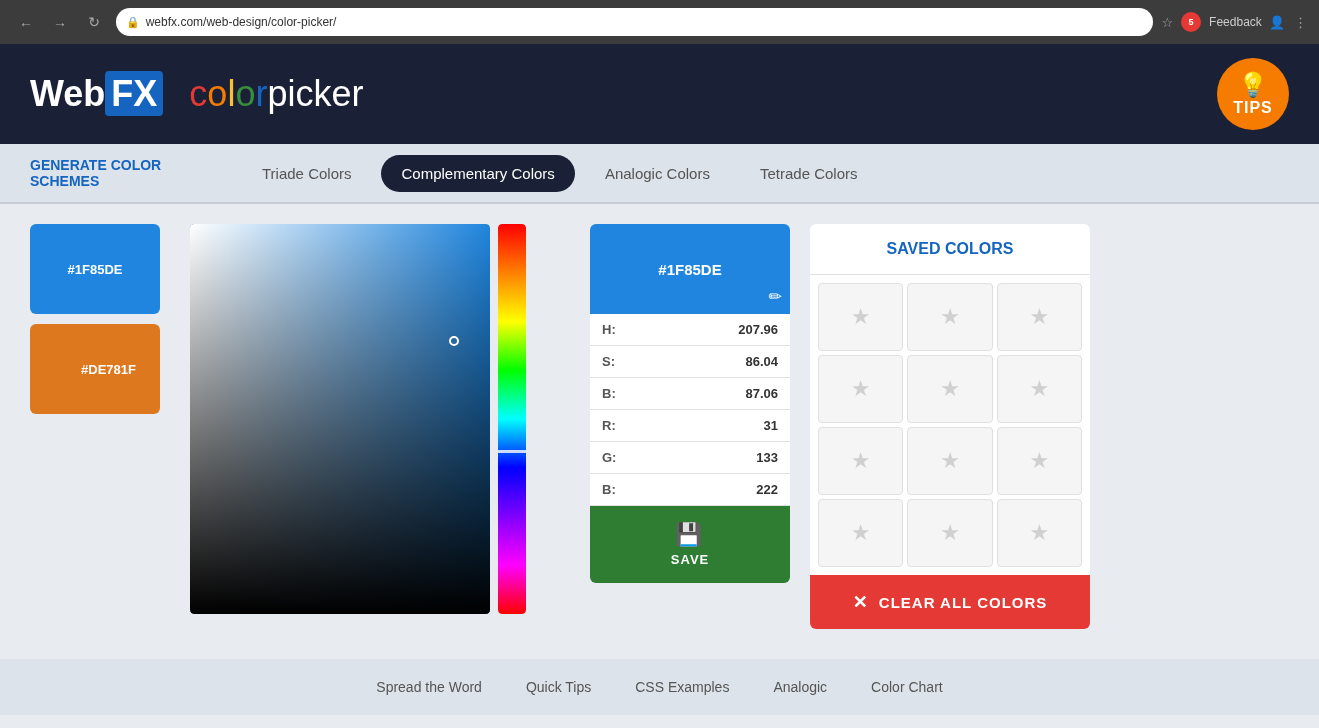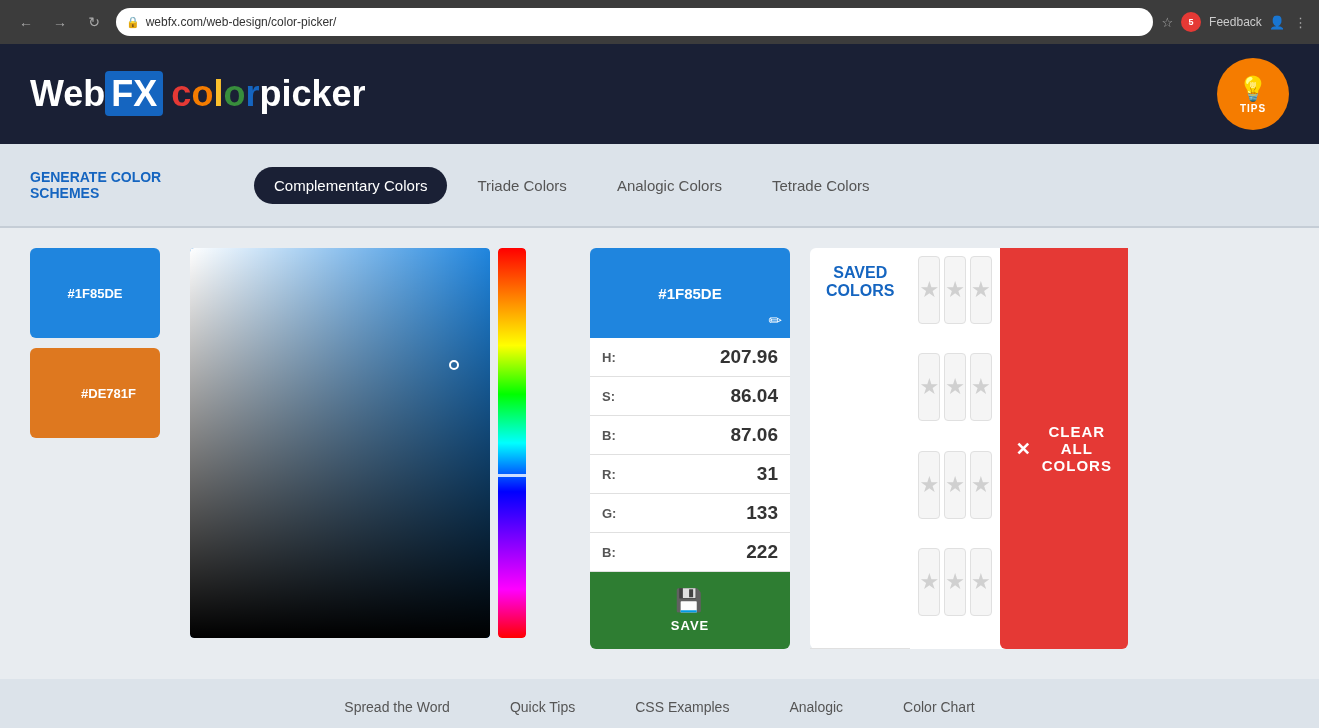--- a/index.html
+++ b/index.html
@@ -35,48 +35,48 @@
 
     
     .app-header {
       background: #1a2035;
       height: 100px;
       display: flex;
       align-items: center;
       padding: 0 30px;
       position: relative;
     }
-    .logo-container { display: flex; align-items: center; gap: 8px; }
+    .logo-container { display: flex; align-items: center; gap: 26px; }
     .logo-webfx { font-size: 36px; font-weight: bold; color: #fff; }
     .logo-fx-box {
       background: #1565c0; color: #fff; padding: 2px 6px; border-radius: 4px;
       font-size: 36px; font-weight: bold;
     }
     .logo-color { color: #e53935; }
     .logo-p { color: #f57c00; }
     .logo-i { color: #fbc02d; }
     .logo-c2 { color: #388e3c; }
     .logo-k { color: #1565c0; }
     .tips-button {
       position: absolute; right: 30px; top: 50%; transform: translateY(-50%);
       background: #f57c00; border-radius: 50%; width: 72px; height: 72px;
       display: flex; flex-direction: column; align-items: center; justify-content: center;
       cursor: pointer; border: none; color: #fff;
     }
     .tips-bulb { font-size: 24px; }
-    .tips-text { font-size: 10px; font-weight: bold; letter-spacing: 1px; }
+    .tips-text { font-size: 16px; font-weight: bold; letter-spacing: 1px; }
 
     
     .nav-bar {
       background: #dce3ea;
-      height: 84px;
+      height: 60px;
       display: flex;
       align-items: center;
       padding: 0 30px;
-      gap: 24px;
+      gap: 12px;
       border-bottom: 2px solid #c5cdd6;
     }
     .generate-label {
       color: #1565c0; font-weight: bold; font-size: 14px; text-transform: uppercase;
       width: 200px;
     }
     .color-scheme-tabs { display: flex; align-items: center; gap: 10px; }
     .scheme-tab {
       padding: 10px 20px; border-radius: 25px; cursor: pointer; font-size: 15px;
       border: none; background: transparent; color: #555;
@@ -134,35 +134,35 @@
     .eyedropper-btn {
       position: absolute; bottom: 8px; right: 8px;
       background: transparent; border: none; cursor: pointer; font-size: 16px; color: #fff;
     }
     .value-row {
       display: flex; align-items: center; justify-content: space-between;
       padding: 8px 12px; background: #fff; border-bottom: 1px solid #e0e0e0;
     }
     .value-label { font-size: 13px; color: #555; font-weight: bold; }
     .value-input {
-      width: 70px; text-align: right; font-size: 19px; border: none;
+      width: 70px; text-align: right; font-size: 13px; border: none;
       background: transparent; color: #333; font-weight: bold;
     }
     .save-btn {
       background: #2e7d32; color: #fff; border: none; border-radius: 0 0 6px 6px;
       padding: 16px; cursor: pointer; display: flex; flex-direction: column;
       align-items: center; gap: 4px; font-size: 13px; font-weight: bold;
       letter-spacing: 1px; width: 100%;
     }
     .save-icon { font-size: 22px; }
 
     
     .saved-colors-panel {
       background: #fff; border-radius: 6px; width: 280px;
-      display: flex; 
+      display: flex; flex-direction: column;
     }
     .saved-colors-header {
       padding: 16px; text-align: center; font-size: 16px; font-weight: bold;
       color: #1565c0; border-bottom: 1px solid #e0e0e0;
     }
     .saved-colors-grid {
       display: grid; grid-template-columns: repeat(3, 1fr); gap: 4px; padding: 8px; flex: 1;
     }
     .saved-color-slot {
       background: #f5f5f5; border-radius: 4px; height: 68px;
@@ -174,21 +174,21 @@
       background: #e53935; color: #fff; border: none; cursor: pointer;
       display: flex; align-items: center; justify-content: center;
       gap: 10px; padding: 16px; font-size: 15px; font-weight: bold;
       letter-spacing: 1px; border-radius: 0 0 6px 6px; width: 100%;
     }
     .clear-icon { font-size: 18px; }
 
     
     .footer {
       background: #dce3ea; padding: 20px; display: flex; justify-content: center;
-      gap: 60px; margin-top: 10px;
+      gap: 44px; margin-top: 10px;
     }
     .footer-link { color: #555; text-decoration: none; font-size: 14px; }
   </style>
 </head>
 <body>
 
 <div class="browser-chrome">
   <div class="nav-buttons">
     <button class="nav-btn">←</button>
     <button class="nav-btn">→</button>
@@ -205,35 +205,35 @@
     <span>👤</span>
     <span>⋮</span>
   </div>
 </div>
 
 <div class="app-header">
   <div class="logo-container">
     <div class="logo-webfx">
       <span>Web</span><span class="logo-fx-box">FX</span>
     </div>
-    <div style="font-size:36px;font-weight:bold;">
+    <div style="font-size:36px;font-weight:normal;">
       <span class="logo-color">c</span><span class="logo-p">o</span><span class="logo-i">l</span><span class="logo-c2">o</span><span class="logo-k">r</span><span style="color:#fff;">picker</span>
     </div>
   </div>
   <button class="tips-button">
     <span class="tips-bulb">💡</span>
     <span class="tips-text">TIPS</span>
   </button>
 </div>
 
 <div class="nav-bar">
   <div class="generate-label">GENERATE COLOR SCHEMES</div>
   <div class="color-scheme-tabs">
+    <button class="scheme-tab">Triade Colors</button>
     <button class="scheme-tab active">Complementary Colors</button>
-    <button class="scheme-tab">Triade Colors</button>
     <button class="scheme-tab">Analogic Colors</button>
     <button class="scheme-tab">Tetrade Colors</button>
   </div>
 </div>
 
 <div class="main-content">
 
   <div class="color-swatches">
     <div class="swatch" style="background:#1F85DE;">
       <span>#1F85DE</span>

